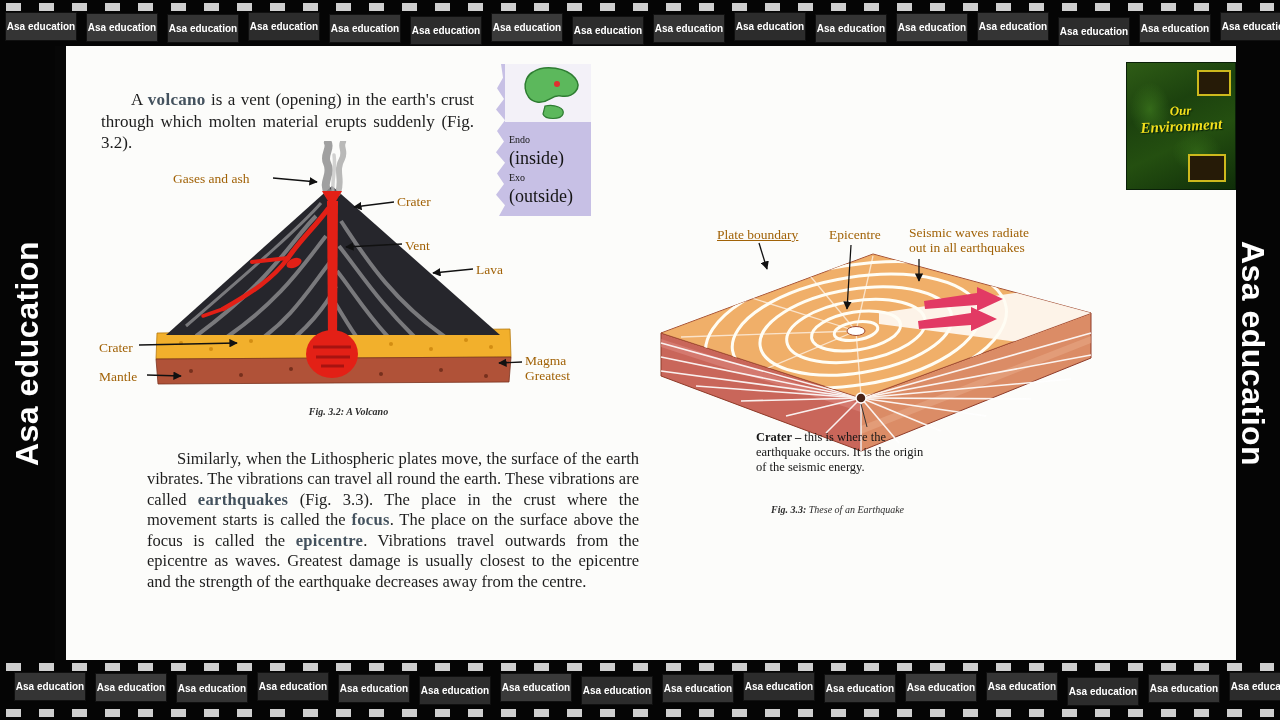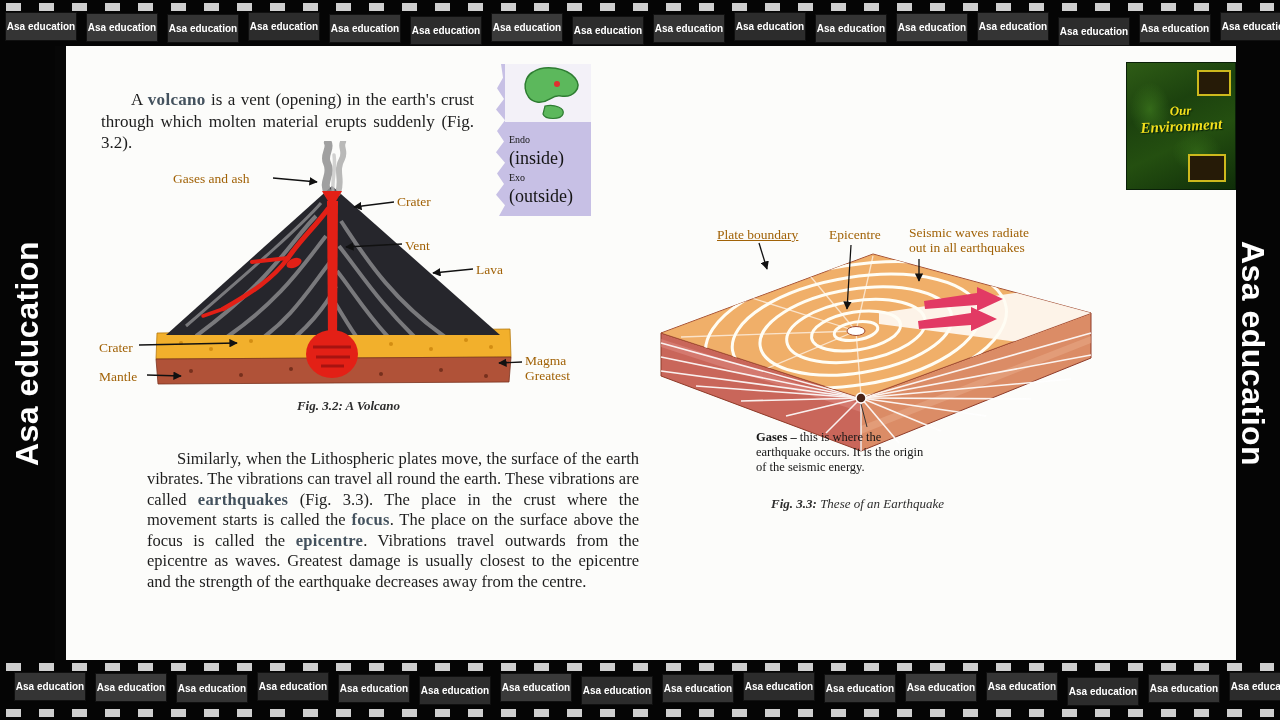--- a/index.html
+++ b/index.html
@@ -29,21 +29,21 @@
 
   
   .page{position:absolute;left:66px;top:46px;width:1170px;height:614px;background:#fcfcfa;overflow:hidden;}
 
   .para{position:absolute;color:#1d1d1d;text-align:justify;text-indent:30px;}
   .para.intro{left:35px;top:26px;width:373px;font-size:17px;line-height:21.5px;}
   .para.body{left:33px;top:386px;width:492px;font-size:16.5px;line-height:20.5px;margin-left:48px;}
   .kw{font-weight:bold;color:#44525e;letter-spacing:.3px;}
 
   .fig-label{position:absolute;font-size:13.5px;line-height:15px;color:#a16207;white-space:nowrap;}
-  .fig-caption{position:absolute;font-size:13px;color:#2d2d2d;font-style:italic;}
+  .fig-caption{position:absolute;font-size:10px;color:#2d2d2d;font-style:italic;margin-top:8px;}
   .fig-caption .cap-label{font-weight:bold;}
   .caption-32{left:60px;top:352px;width:445px;text-align:center;font-weight:bold;}
   .caption-33{left:705px;top:450px;}
 
   .diagram-svg{position:absolute;}
   .volcano-svg{left:25px;top:95px;width:445px;height:260px;}
   .eq-svg{left:575px;top:175px;width:470px;height:260px;}
 
   
   .note-box{position:absolute;left:425px;top:18px;width:100px;height:152px;background:#c7c0e5;
@@ -335,21 +335,21 @@
       </g>
     </svg>
 
     <div class="fig-label" style="left:651px;top:181px;text-decoration:underline;">Plate boundary</div>
     <div class="fig-label" style="left:763px;top:181px;">Epicentre</div>
     <div class="fig-label seismic-label" style="left:843px;top:179px;">
       <div>Seismic waves radiate</div>
       <div>out in all earthquakes</div>
     </div>
     <div class="focus-note">
-      <b>Gases –</b><span> this is where the earthquake occurs. It is the origin of the seismic energy.</span>
+      <b>Crater –</b><span> this is where the earthquake occurs. It is the origin of the seismic energy.</span>
     </div>
     <div class="fig-caption caption-33">
       <span class="cap-label">Fig. 3.3:</span><span> These of an Earthquake</span>
     </div>
 
     <p class="para body"><span>Similarly, when the Lithospheric plates move, the surface of the earth vibrates. The vibrations can travel all round the earth. These vibrations are called </span><span class="kw">earthquakes</span><span> (Fig. 3.3). The place in the crust where the movement starts is called the </span><span class="kw">focus</span><span>. The place on the surface above the focus is called the </span><span class="kw">epicentre</span><span>. Vibrations travel outwards from the epicentre as waves. Greatest damage is usually closest to the epicentre and the strength of the earthquake decreases away from the centre.</span></p>
   </div>
 
   <div class="strip bottom">
     <div class="holes"></div>

